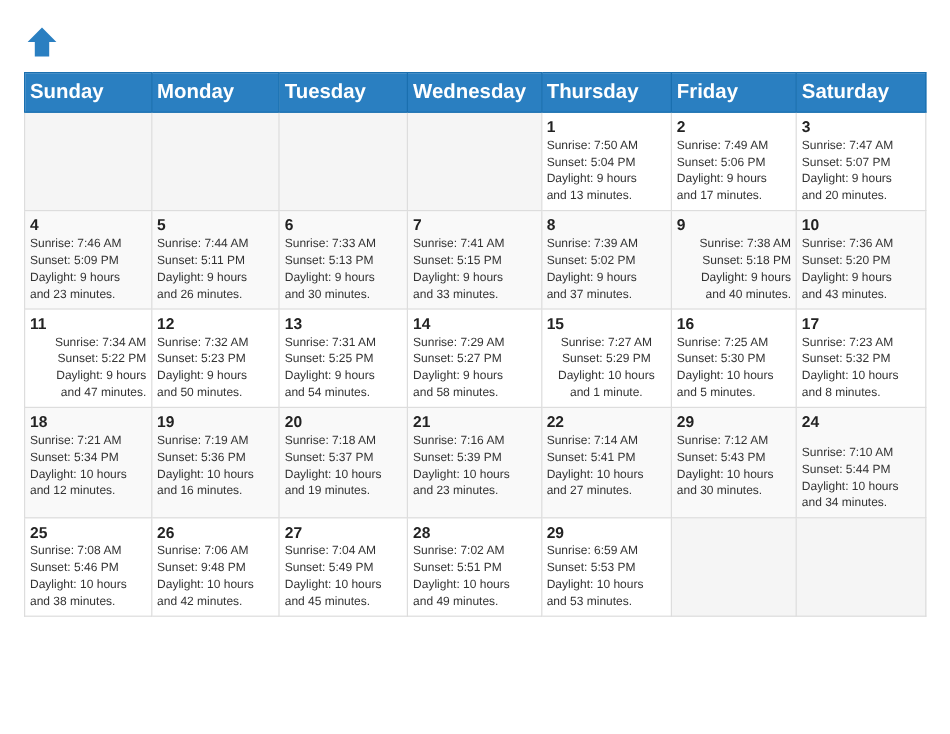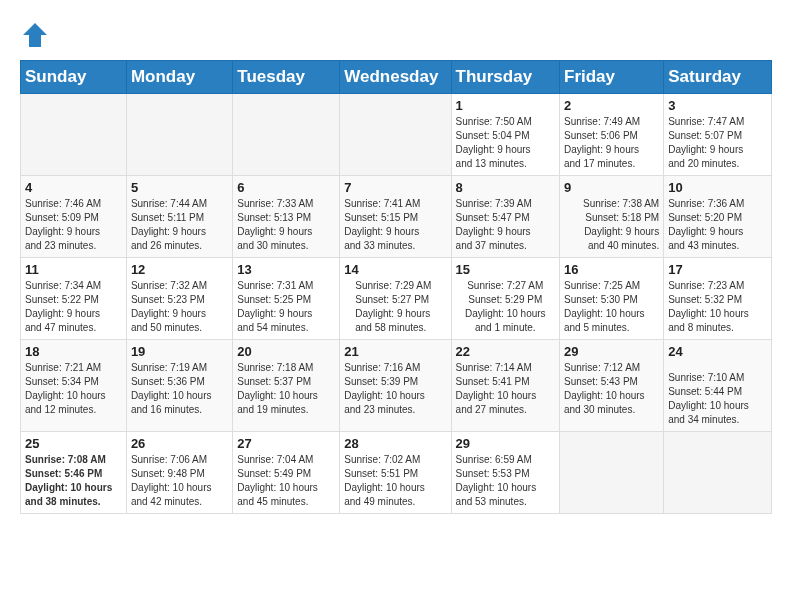--- a/index.html
+++ b/index.html
@@ -169,21 +169,21 @@
         <td>
           <span class="day-number">7</span>
           <div class="day-info" style="white-space: pre-line;">Sunrise: 7:41 AM
 Sunset: 5:15 PM
 Daylight: 9 hours
 and 33 minutes.</div>
         </td>
         <td>
           <span class="day-number">8</span>
           <div class="day-info" style="white-space: pre-line;">Sunrise: 7:39 AM
-Sunset: 5:47 PM
+Sunset: 5:02 PM
 Daylight: 9 hours
 and 37 minutes.</div>
         </td>
         <td>
           <span class="day-number">9</span>
           <div class="day-info" style="white-space: pre-line; text-align: right;">Sunrise: 7:38 AM
 Sunset: 5:18 PM
 Daylight: 9 hours
 and 40 minutes.</div>
         </td>
@@ -191,42 +191,42 @@
           <span class="day-number">10</span>
           <div class="day-info" style="white-space: pre-line;">Sunrise: 7:36 AM
 Sunset: 5:20 PM
 Daylight: 9 hours
 and 43 minutes.</div>
         </td>
       </tr>
       <tr>
         <td>
           <span class="day-number">11</span>
-          <div class="day-info" style="white-space: pre-line;">Sunrise: 7:34 AM
+          <div class="day-info" style="white-space: pre-line; text-align: right;">Sunrise: 7:34 AM
 Sunset: 5:22 PM
 Daylight: 9 hours
 and 47 minutes.</div>
         </td>
         <td>
           <span class="day-number">12</span>
           <div class="day-info" style="white-space: pre-line;">Sunrise: 7:32 AM
 Sunset: 5:23 PM
 Daylight: 9 hours
 and 50 minutes.</div>
         </td>
         <td>
           <span class="day-number">13</span>
           <div class="day-info" style="white-space: pre-line;">Sunrise: 7:31 AM
 Sunset: 5:25 PM
 Daylight: 9 hours
 and 54 minutes.</div>
         </td>
         <td>
           <span class="day-number">14</span>
-          <div class="day-info" style="white-space: pre-line; margin-left: 11px;">Sunrise: 7:29 AM
+          <div class="day-info" style="white-space: pre-line;">Sunrise: 7:29 AM
 Sunset: 5:27 PM
 Daylight: 9 hours
 and 58 minutes.</div>
         </td>
         <td>
           <span class="day-number">15</span>
           <div class="day-info" style="white-space: pre-line; text-align: center;">Sunrise: 7:27 AM
 Sunset: 5:29 PM
 Daylight: 10 hours
 and 1 minute.</div>
@@ -293,21 +293,21 @@
           <span class="day-number">24</span>
           <div class="day-info" style="white-space: pre-line; margin-top: 12px;">Sunrise: 7:10 AM
 Sunset: 5:44 PM
 Daylight: 10 hours
 and 34 minutes.</div>
         </td>
       </tr>
       <tr>
         <td>
           <span class="day-number">25</span>
-          <div class="day-info" style="white-space: pre-line; font-weight: bold;">Sunrise: 7:08 AM
+          <div class="day-info" style="white-space: pre-line;">Sunrise: 7:08 AM
 Sunset: 5:46 PM
 Daylight: 10 hours
 and 38 minutes.</div>
         </td>
         <td>
           <span class="day-number">26</span>
           <div class="day-info" style="white-space: pre-line;">Sunrise: 7:06 AM
 Sunset: 9:48 PM
 Daylight: 10 hours
 and 42 minutes.</div>

